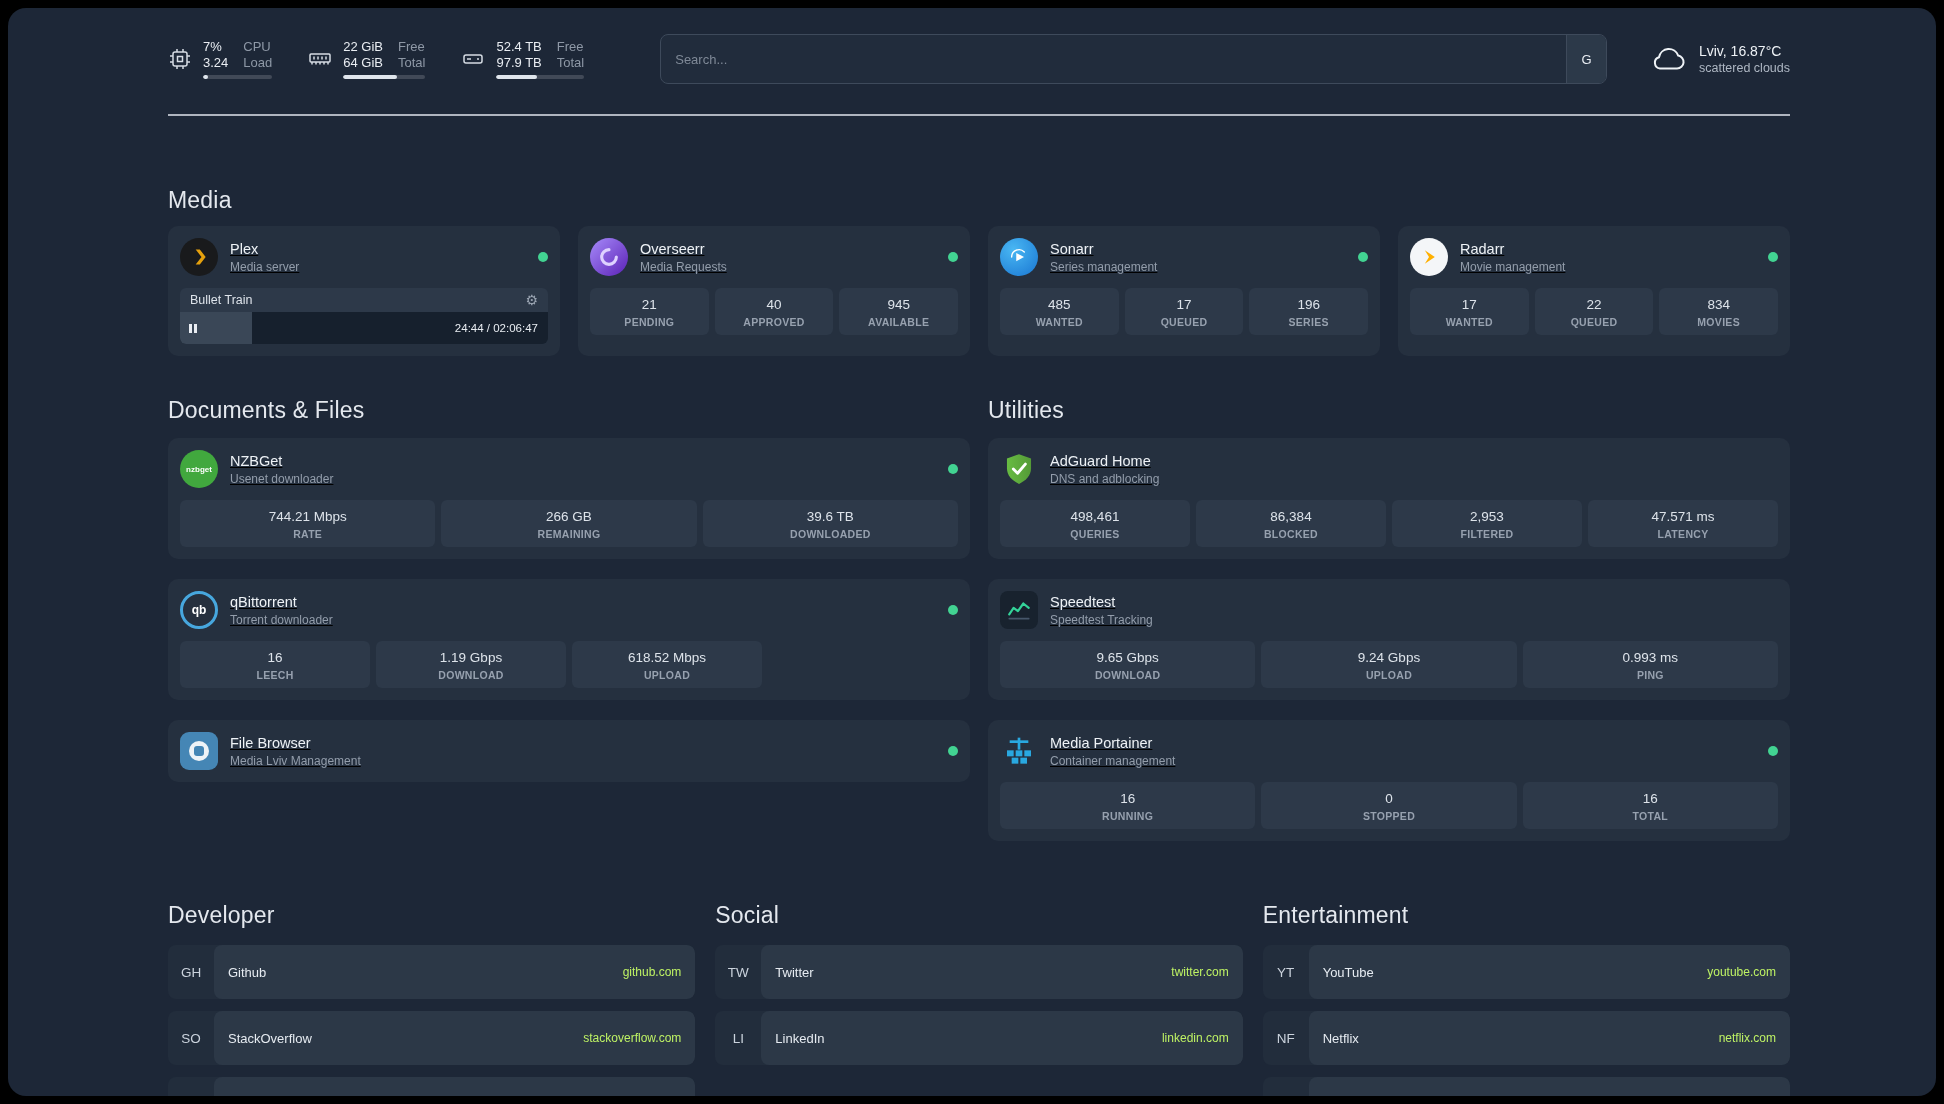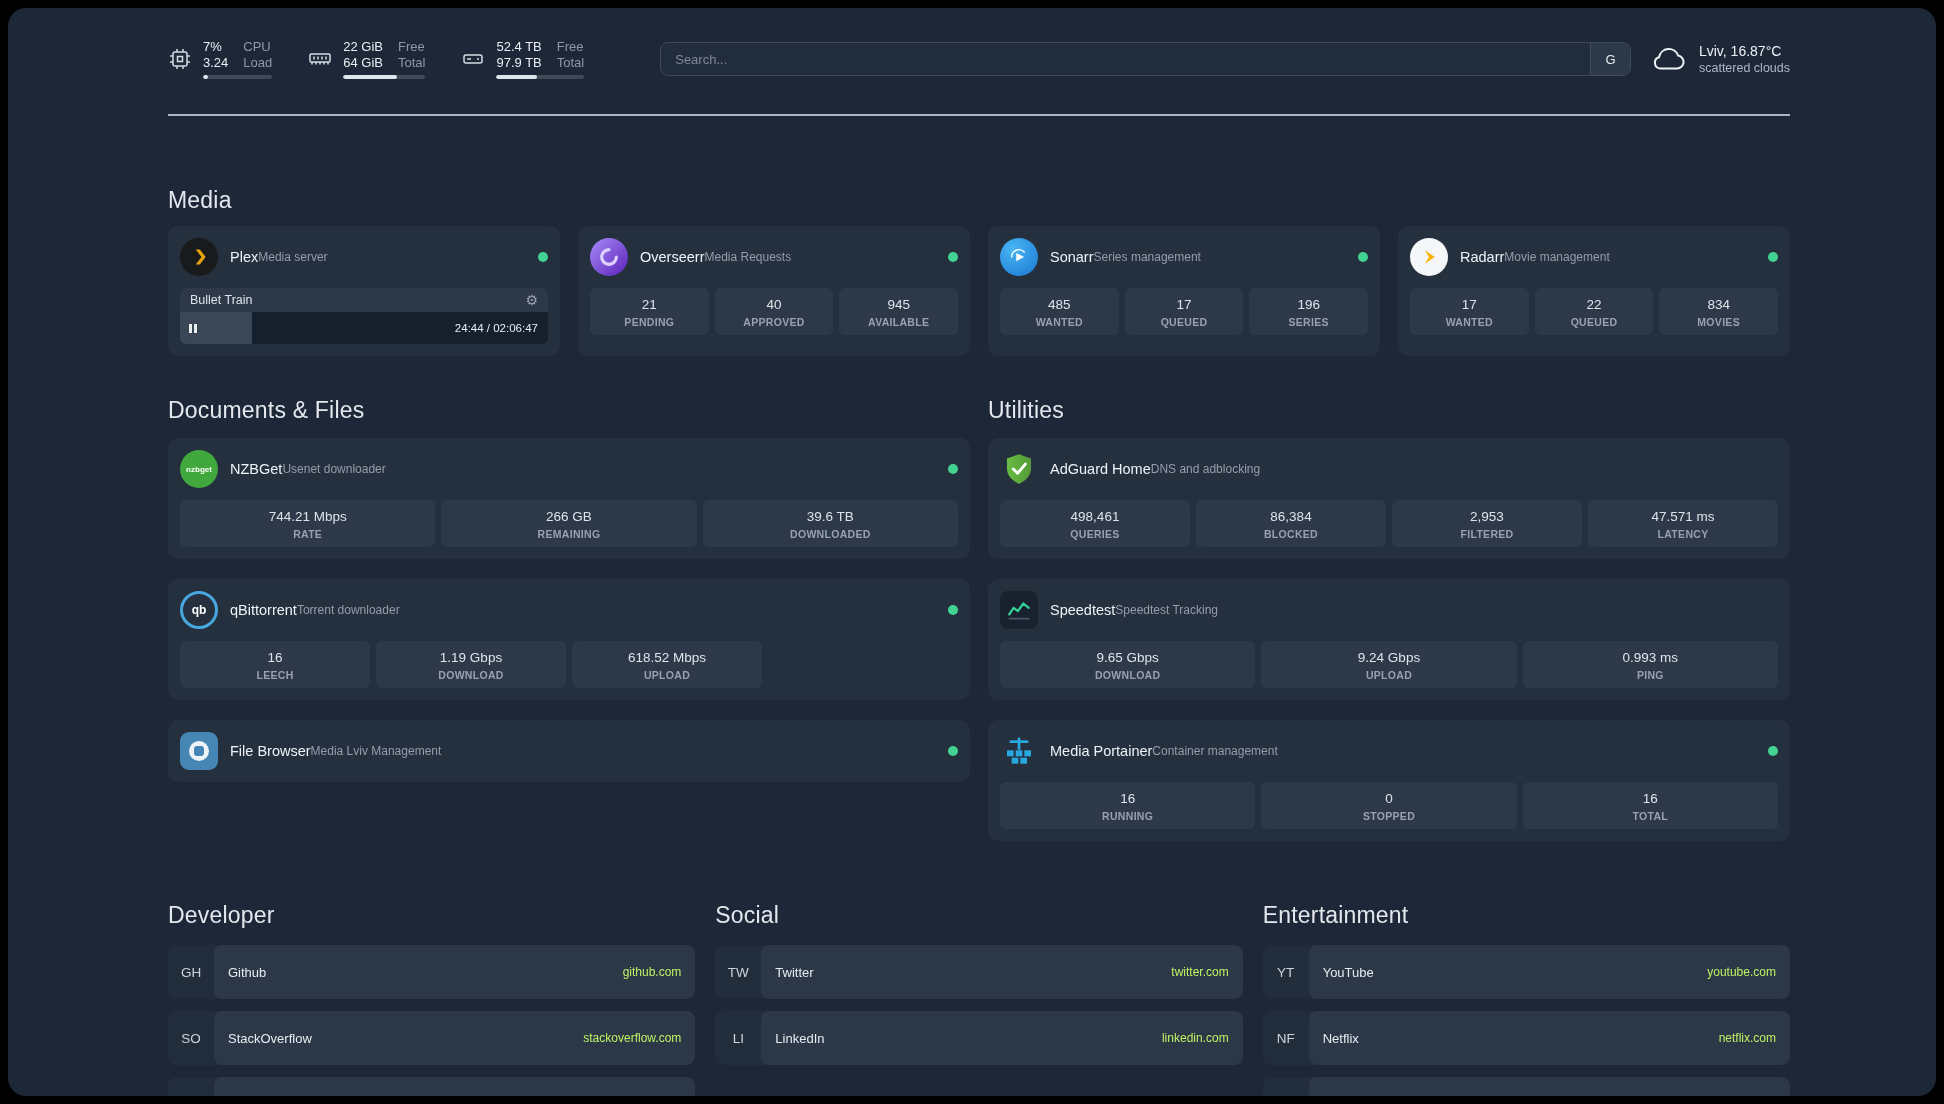--- a/index.html
+++ b/index.html
@@ -11,40 +11,40 @@
   .hw-widget { display:flex; align-items:center; gap:11px; margin-right:36px; }
   .hw-icon svg { display:block; }
   .hw-body { display:flex; flex-direction:column; }
   .hw-cols { display:flex; gap:15px; }
   .hw-col { display:flex; flex-direction:column; font-size:13px; line-height:16px; }
   .hw-values { color:#e9edf2; }
   .hw-labels { color:#8e98a6; }
   .hw-bar { height:4px; border-radius:2px; background:rgba(255,255,255,.16); margin-top:4px; overflow:hidden; }
   .hw-fill { height:100%; background:#dfe5ec; border-radius:2px; }
 
-  .searchbox { flex:1; margin:0 20px 0 40px; height:34px; display:flex; align-items:stretch; background:#212c3c; border:1px solid #3e4a5b; border-radius:8px; overflow:hidden; }
+  .searchbox { flex:1; margin:0 44px 0 40px; height:50px; display:flex; align-items:stretch; background:#212c3c; border:1px solid #3e4a5b; border-radius:8px; overflow:hidden; }
   .searchbox input { flex:1; background:transparent; border:0; outline:0; color:#dfe5ec; padding:0 14px; font-size:13px; font-family:inherit; }
   .searchbox input::placeholder { color:#7f8997; }
   .search-provider { width:40px; background:#2c3949; color:#e9edf2; border:0; border-left:1px solid #3e4a5b; font-size:13px; cursor:pointer; font-family:inherit; }
 
   .weather { display:flex; align-items:center; gap:12px; }
   .weather-loc { font-size:14px; color:#eef2f6; line-height:18px; }
   .weather-cond { font-size:12.5px; color:#aeb7c3; line-height:16px; }
 
   .divider { border:0; height:2px; background:#c9cfd7; opacity:.85; margin-top:32px; }
 
   
   .section-title { font-size:23px; font-weight:500; color:#e4e8ee; letter-spacing:.2px; line-height:28px; }
   .media-title { margin:70px 0 12px; }
   .media-grid { display:grid; grid-template-columns:repeat(4,1fr); gap:18px; }
 
   .card { background:#25303f; border-radius:10px; padding:12px; }
   .card-header { display:flex; align-items:center; gap:12px; cursor:pointer; }
   .app-icon { width:38px; height:38px; border-radius:50%; flex:none; display:flex; align-items:center; justify-content:center; }
-  .app-titles { display:flex; justify-content:space-between; }
+  .app-titles { display:flex; flex-direction:column; justify-content:space-between;text-decoration:underline; }
   .app-name { font-size:14.5px; font-weight:500; color:#eef2f6; line-height:18px; }
   .app-desc { font-size:12px; color:#939dab; margin-top:2px; }
   .dot { margin-left:auto; width:10px; height:10px; border-radius:50%; flex:none; }
 
   .stats { display:grid; gap:6px; margin-top:12px; }
   .cols-3 { grid-template-columns:repeat(3,1fr); }
   .cols-4 { grid-template-columns:repeat(4,1fr); }
   .stat { background:#2d3949; border-radius:6px; text-align:center; padding:8px 4px 7px; }
   .stat-value { font-size:13.5px; color:#dde3ea; line-height:17px; }
   .stat-label { font-size:10.5px; font-weight:700; color:#97a1af; letter-spacing:.3px; margin-top:3px; }

